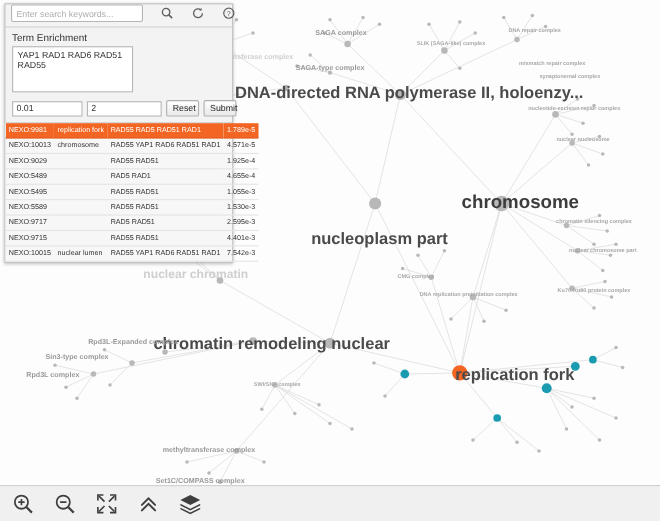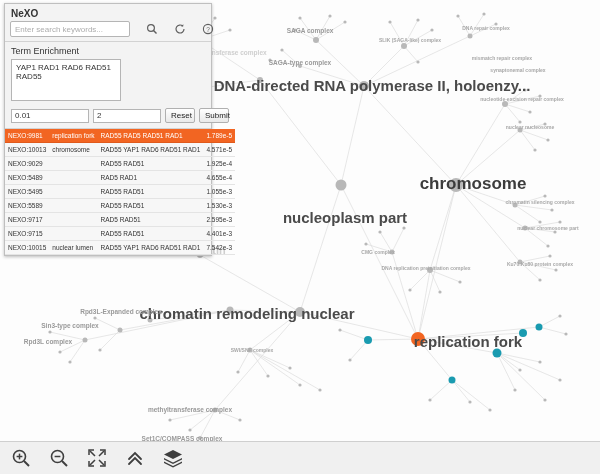--- a/index.html
+++ b/index.html
@@ -155,21 +155,21 @@
     font-family: "Liberation Sans", sans-serif;
     overflow: hidden;
   }
   .controls-row {
     display: flex;
     align-items: center;
     padding: 0 6px 5px 6px;
     gap: 4px;
   }
   .num-input {
-    width: 78px;
+    width: 64px;
     height: 14px;
     border: 1px solid #b5b5b5;
     background: #fff;
     font-size: 8px;
     color: #333;
     padding: 0 3px;
     box-sizing: border-box;
     font-family: "Liberation Sans", sans-serif;
   }
   .num-input.wide { width: 68px; }
@@ -439,21 +439,20 @@
       <div class="net-label small" style="left: 121px; top: 311px;">Rpd3L-Expanded complex</div>
       <div class="net-label big" style="left: 468px; top: 341px;">replication fork</div>
       <div class="net-label small" style="left: 70px; top: 325px;">Sin3-type complex</div>
       <div class="net-label small" style="left: 48px; top: 341px;">Rpd3L complex</div>
       <div class="net-label tiny" style="left: 252px; top: 350px;">SWI/SNF complex</div>
       <div class="net-label small" style="left: 190px; top: 409px;">methyltransferase complex</div>
       <div class="net-label small" style="left: 182px; top: 438px;">Set1C/COMPASS complex</div>
     </div>
 
   <div id="panel">
-    <div id="panel-title">NeXO</div>
 
     <div class="search-row">
       <input class="search-input" type="text" placeholder="Enter search keywords..." style="">
       <span class="icon-btn">
         <svg width="12" height="12" viewBox="0 0 12 12">
             <circle cx="5" cy="5" r="3.4" fill="none" stroke="#5f5f5f" stroke-width="1.2"></circle>
             <line x1="7.5" y1="7.5" x2="10.5" y2="10.5" stroke="#5f5f5f" stroke-width="1.4"></line>
           </svg>
       </span>
       <span class="icon-btn">

